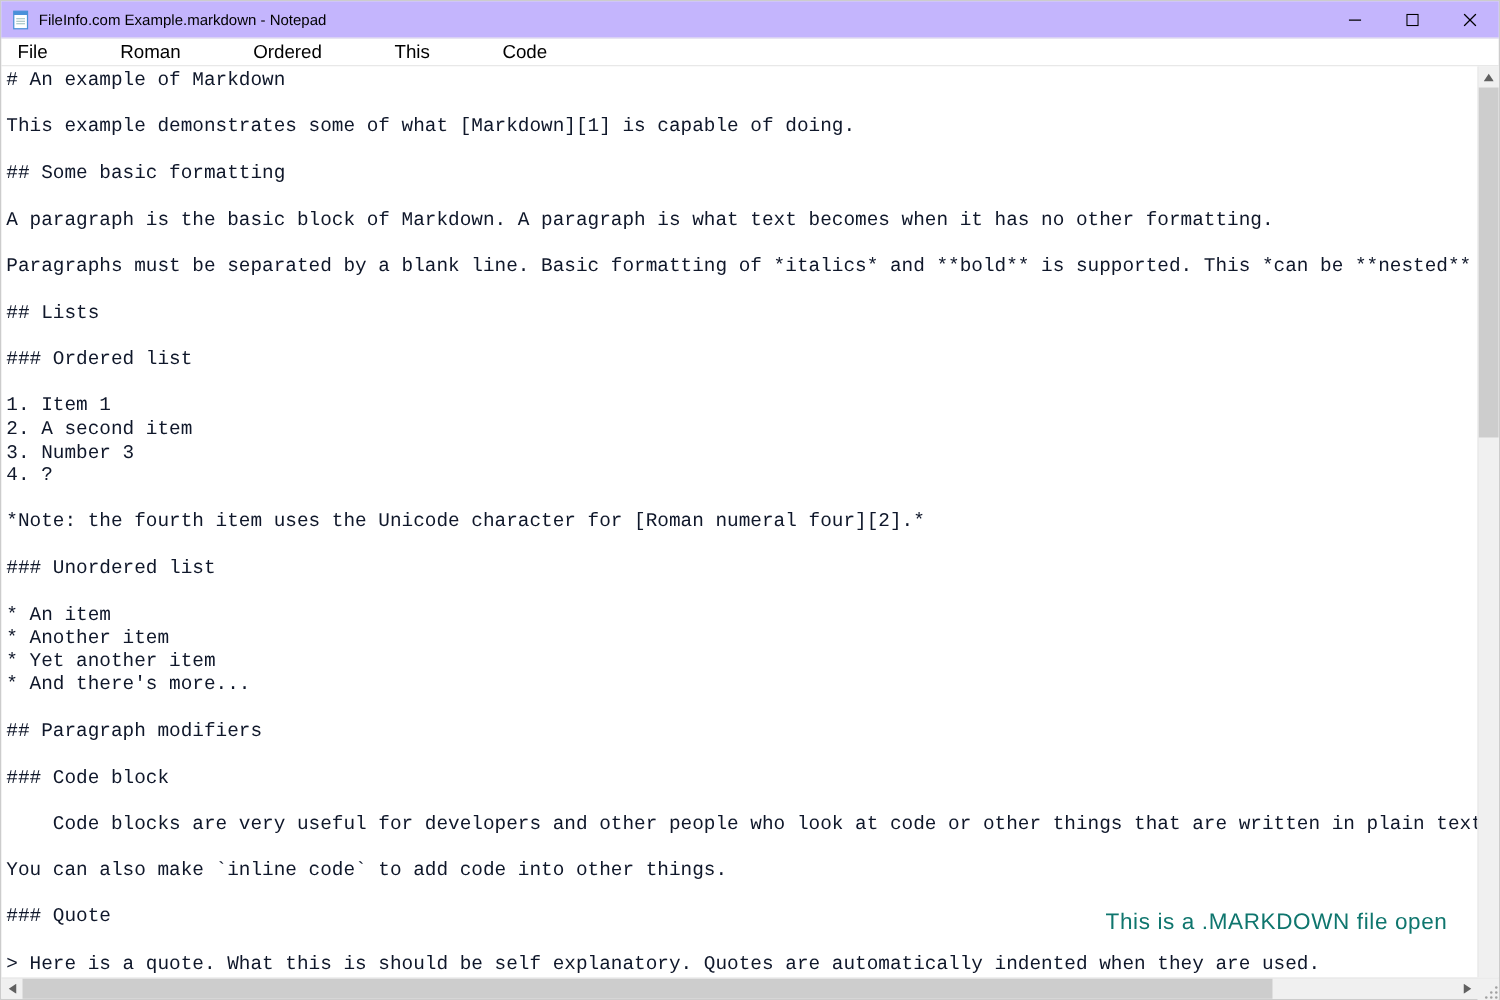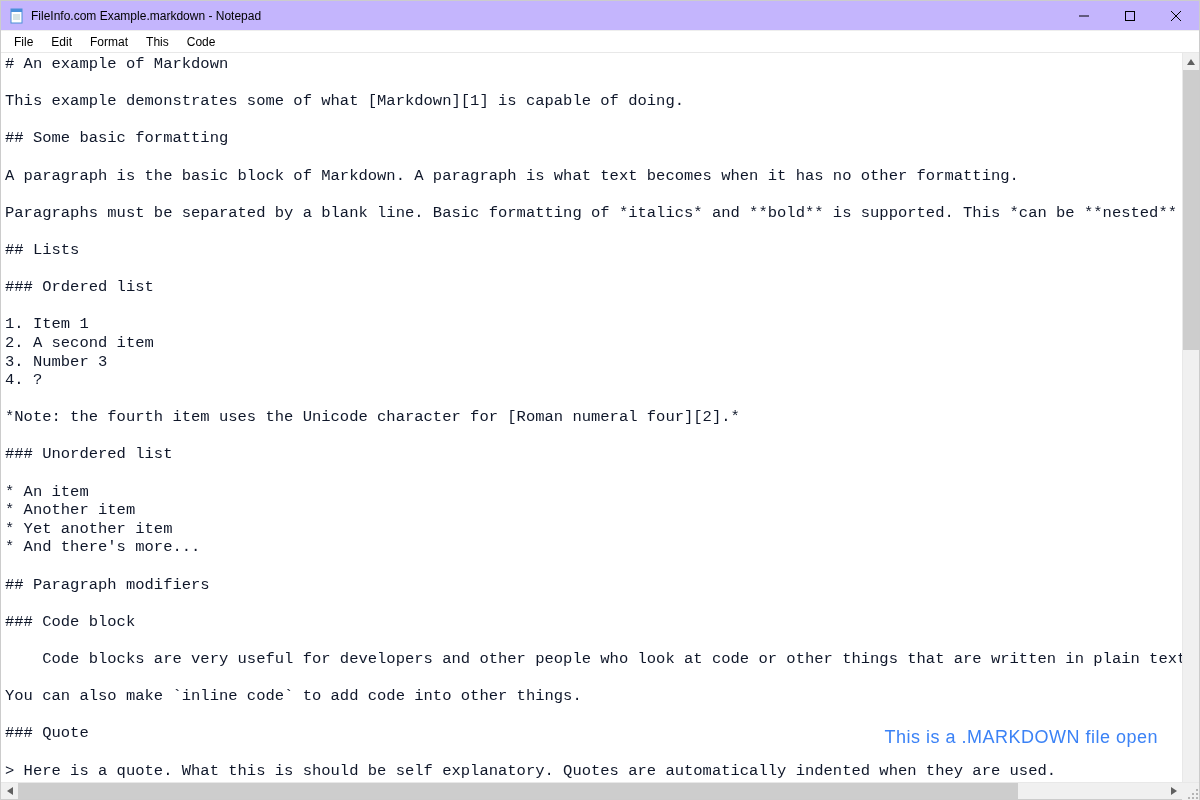--- a/index.html
+++ b/index.html
@@ -4,37 +4,37 @@
 <style>
   * { box-sizing: border-box; margin: 0; padding: 0; }
   html, body { width: 1200px; height: 800px; overflow: hidden; font-family: "Segoe UI", Tahoma, sans-serif; background: #fff; }
   .window { width: 1200px; height: 800px; display: flex; flex-direction: column; border: 1px solid #ccc; }
   .titlebar { height: 30px; display: flex; align-items: center; background: #c4b5fd; border-bottom: 1px solid #eee; }
   .titlebar-icon { width: 16px; height: 16px; margin: 0 6px 0 8px; }
   .titlebar-title { font-size: 12px; color: #000; flex: 0 0 auto; }
   .titlebar-spacer { flex: 1; }
   .win-btn { width: 46px; height: 30px; display: flex; align-items: center; justify-content: center; cursor: default; }
   .win-btn svg { width: 10px; height: 10px; }
-  .menubar { height: 22px; display: flex; align-items: center; padding: 0 4px; font-size: 12px; border-bottom: 1px solid #e8e8e8; }
+  .menubar { height: 22px; display: flex; align-items: flex-end; padding: 0 4px; font-size: 15px; border-bottom: 1px solid #e8e8e8; gap: 40px; }
   .menu-item { padding: 2px 9px; cursor: default; }
   .content-area { flex: 1; display: flex; position: relative; overflow: hidden; }
   .editor-wrap { flex: 1; overflow: hidden; position: relative; }
   .editor { font-family: Consolas, "Courier New", monospace; font-size: 15.5px; line-height: 18.6px; white-space: pre; padding: 2px 4px 2px 4px; color: #0f172a; width: 100%; height: 100%; overflow: hidden; }
   .vscroll { width: 17px; background: #f0f0f0; border-left: 1px solid #e8e8e8; position: relative; }
   .vscroll-arrow { height: 17px; display:flex; align-items:center; justify-content:center; background:#f0f0f0; }
   .vscroll-arrow svg { width:8px; height:8px; fill:#606060; }
   .vscroll-track { position:absolute; top:17px; bottom:0; left:0; right:0; }
   .vscroll-thumb { position:absolute; top:0; height:280px; left:0; right:0; background:#cdcdcd; }
   .hscroll { height:17px; display:flex; background:#f0f0f0; border-top:1px solid #e8e8e8; }
   .hscroll-arrow { width:17px; display:flex; align-items:center; justify-content:center; }
   .hscroll-arrow svg { width:8px; height:8px; fill:#606060; }
   .hscroll-track { flex:1; position:relative; }
   .hscroll-thumb { position:absolute; left:0; width:1000px; top:0; bottom:0; background:#cdcdcd; }
   .grip { width:17px; height:17px; background:#f0f0f0; display:flex; align-items:flex-end; justify-content:flex-end; }
-  .watermark { position:absolute; right:24px; bottom:34px; text-align:right; color:#3b82f6; font-size:18px; font-family:"Segoe UI",sans-serif; line-height:1.25; pointer-events:none; letter-spacing:0.5px;margin-left:24px; }
+  .watermark { position:absolute; right:24px; bottom:34px; text-align:right; color:#0f766e; font-size:18px; font-family:"Segoe UI",sans-serif; line-height:1.25; pointer-events:none; letter-spacing:0.5px;margin-left:24px; }
 </style>
 </head>
 <body>
 
 <div class="window">
 
   <div class="titlebar">
     <svg class="titlebar-icon" viewBox="0 0 16 16">
       <rect x="2" y="1" width="11" height="14" fill="#fff" stroke="#4a90d9" stroke-width="1"></rect>
       <rect x="2" y="1" width="11" height="3" fill="#4a90d9"></rect>
@@ -57,22 +57,22 @@
     <div class="win-btn close">
       <svg viewBox="0 0 10 10">
           <line x1="0" y1="0" x2="10" y2="10" stroke="#000" stroke-width="1"></line>
           <line x1="10" y1="0" x2="0" y2="10" stroke="#000" stroke-width="1"></line>
         </svg>
     </div>
   </div>
 
   <div class="menubar">
     <div class="menu-item">File</div>
-    <div class="menu-item">Edit</div>
-    <div class="menu-item">Format</div>
+    <div class="menu-item">Roman</div>
+    <div class="menu-item">Ordered</div>
     <div class="menu-item">This</div>
     <div class="menu-item">Code</div>
   </div>
 
   <div class="content-area">
     <div class="editor-wrap">
       <div class="editor"># An example of Markdown
 
 This example demonstrates some of what [Markdown][1] is capable of doing.
 

